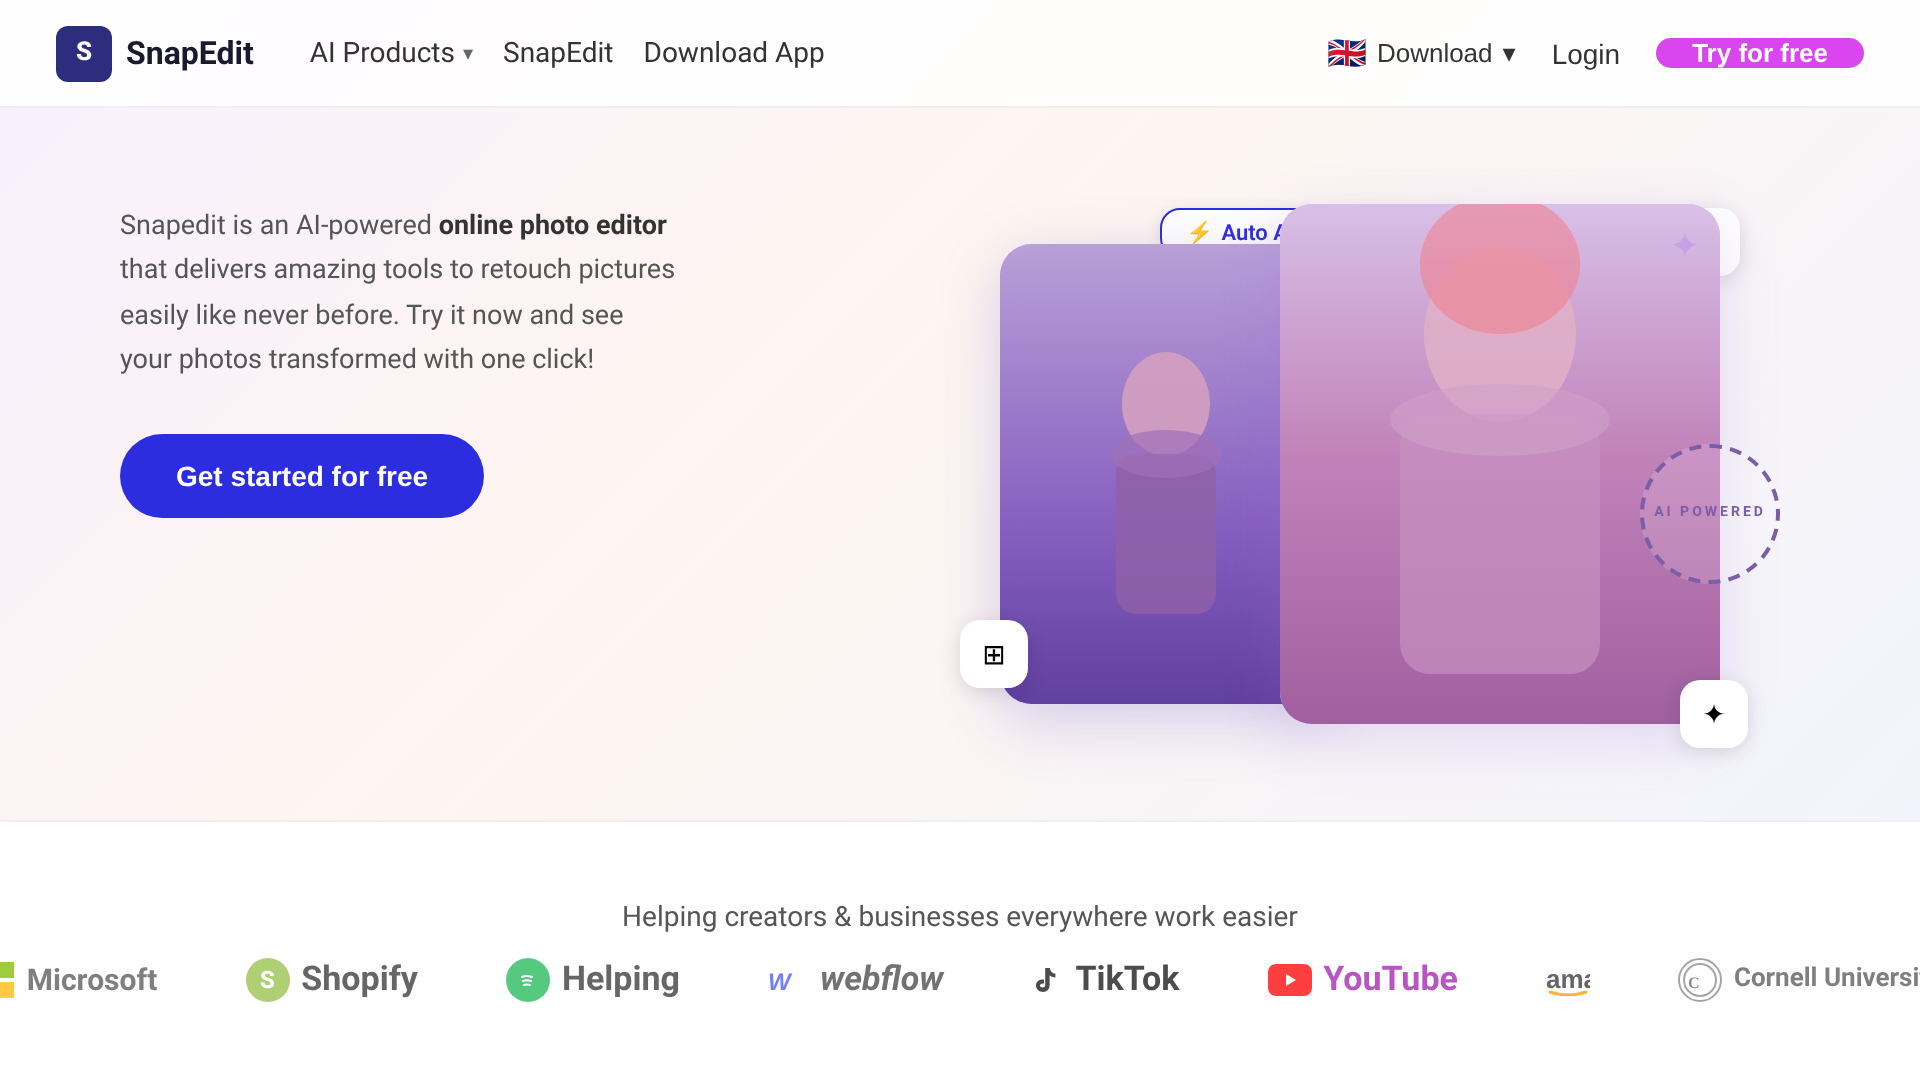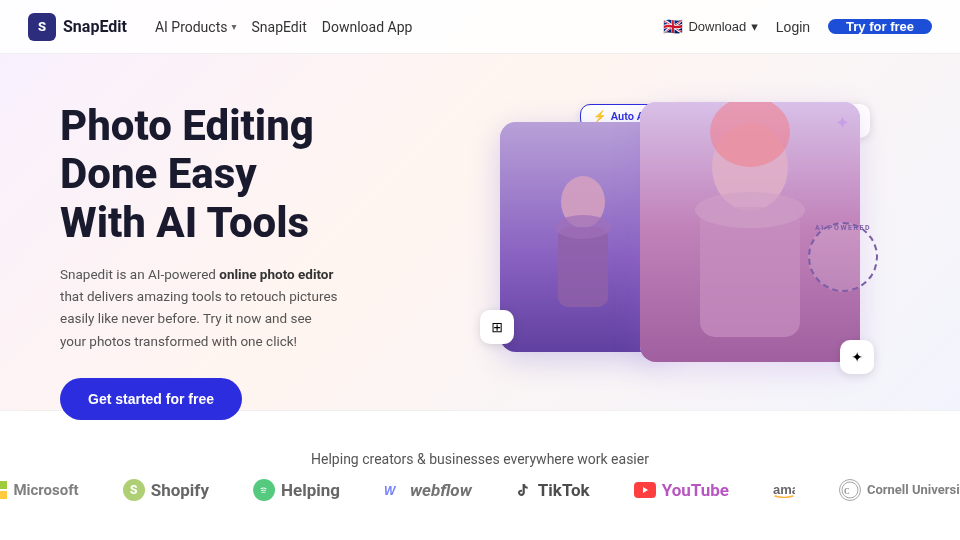--- a/index.html
+++ b/index.html
@@ -64,21 +64,21 @@
       display: flex; align-items: center; gap: 5px;
       font-size: 13px; color: #333; cursor: pointer;
       border: none; background: none;
     }
     .flag { font-size: 16px; }
     .login-btn {
       font-size: 14px; color: #333;
       cursor: pointer; border: none; background: none;
     }
     .cta-btn-nav {
-      background: #1d4ed8;
+      background: #d946ef;
       color: white;
       font-size: 13px;
       font-weight: 600;
       padding: 0 18px;
       border-radius: 20px;
       border: none;
       cursor: pointer;
     }
 
     
@@ -186,26 +186,26 @@
       width: 34px; height: 34px;
       display: flex; align-items: center; justify-content: center;
       box-shadow: 0 2px 10px rgba(0,0,0,0.12);
       font-size: 14px;
     }
     .ui-sq-tl { top: 12px; right: 30px; }
     .ui-sq-bl { top: 218px; left: 0px; }
     .ui-sq-br { top: 248px; right: 26px; }
     .ai-badge {
       position: absolute;
-      right: 22px;
+      right: 10px;
       top: 130px;
       width: 70px; height: 70px;
       border-radius: 50%;
       border: 2px dashed #7b5ea7;
-      display: flex; align-items: flex-start; justify-content: center;
+      display: flex; align-items: center; justify-content: center;
       font-size: 8px;
       font-weight: 700;
       color: #7b5ea7;
       text-align: center;
       letter-spacing: 1px;
       background: rgba(255,255,255,0.15);
     }
     .star-sparkle {
       position: absolute;
       color: #c8a0e8;
@@ -302,25 +302,20 @@
       <span>Download</span>
       <span>▾</span>
     </button>
     <button class="login-btn">Login</button>
     <button class="cta-btn-nav">Try for free</button>
   </div>
 </nav>
 
 <section class="hero">
   <div class="hero-left">
-    <h1 class="hero-title">
-      <span>Photo Editing</span><br>
-      <span>Done Easy</span><br>
-      <span>With AI Tools</span>
-    </h1>
     <p class="hero-desc">
       <span>Snapedit is an AI-powered </span><strong>online photo editor</strong><span> that delivers amazing tools to retouch pictures easily like never before. Try it now and see your photos transformed with one click!</span>
     </p>
     <button class="cta-btn-hero">Get started for free</button>
   </div>
 
   <div class="hero-right">
 
     <div class="ui-pill-top">
       <div class="ui-pill active">

